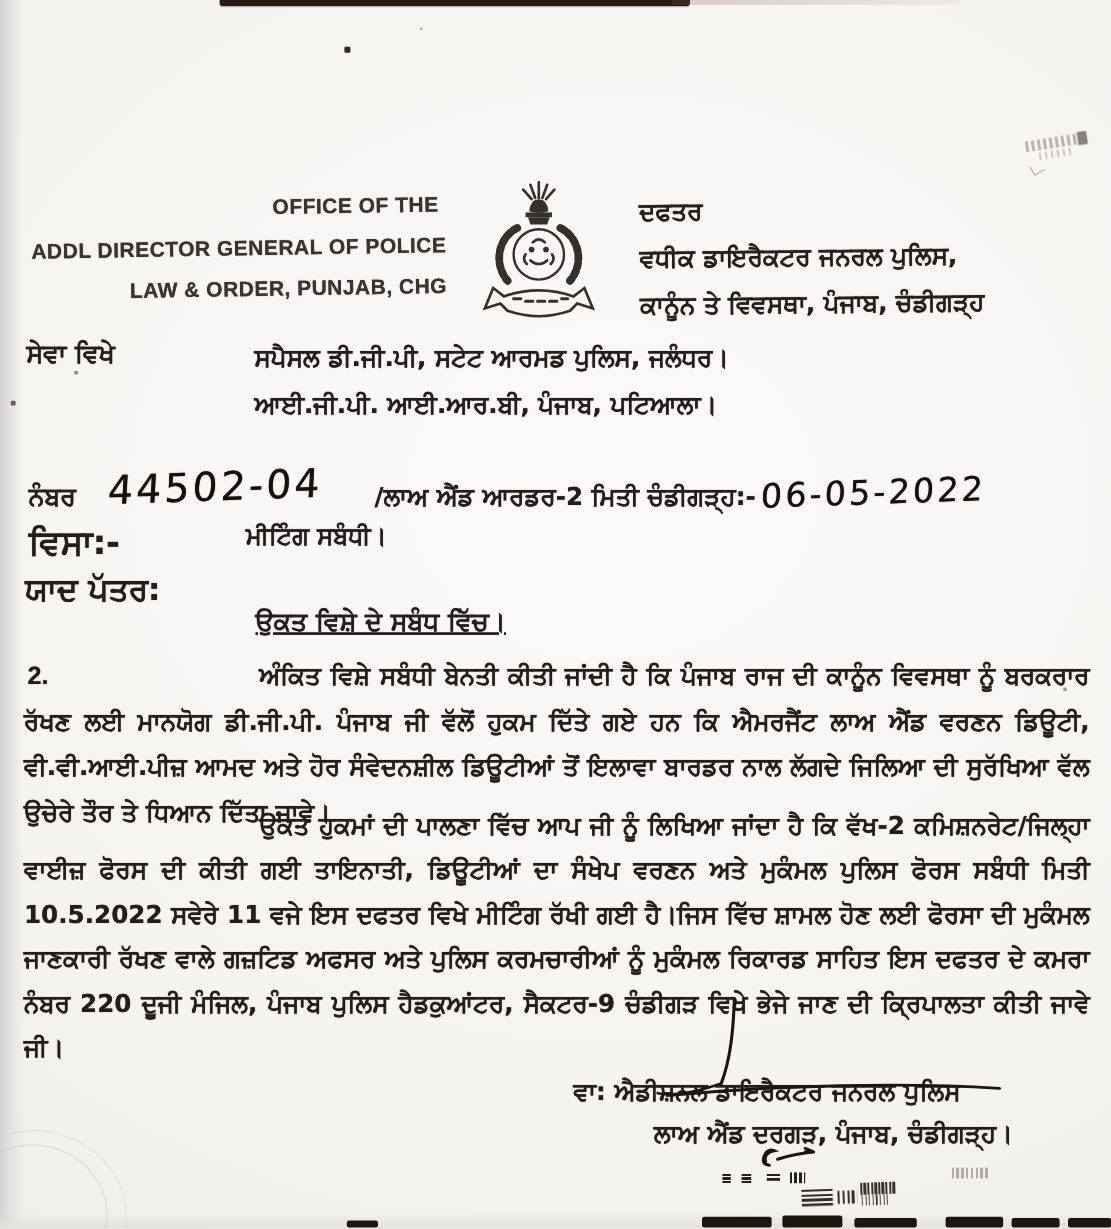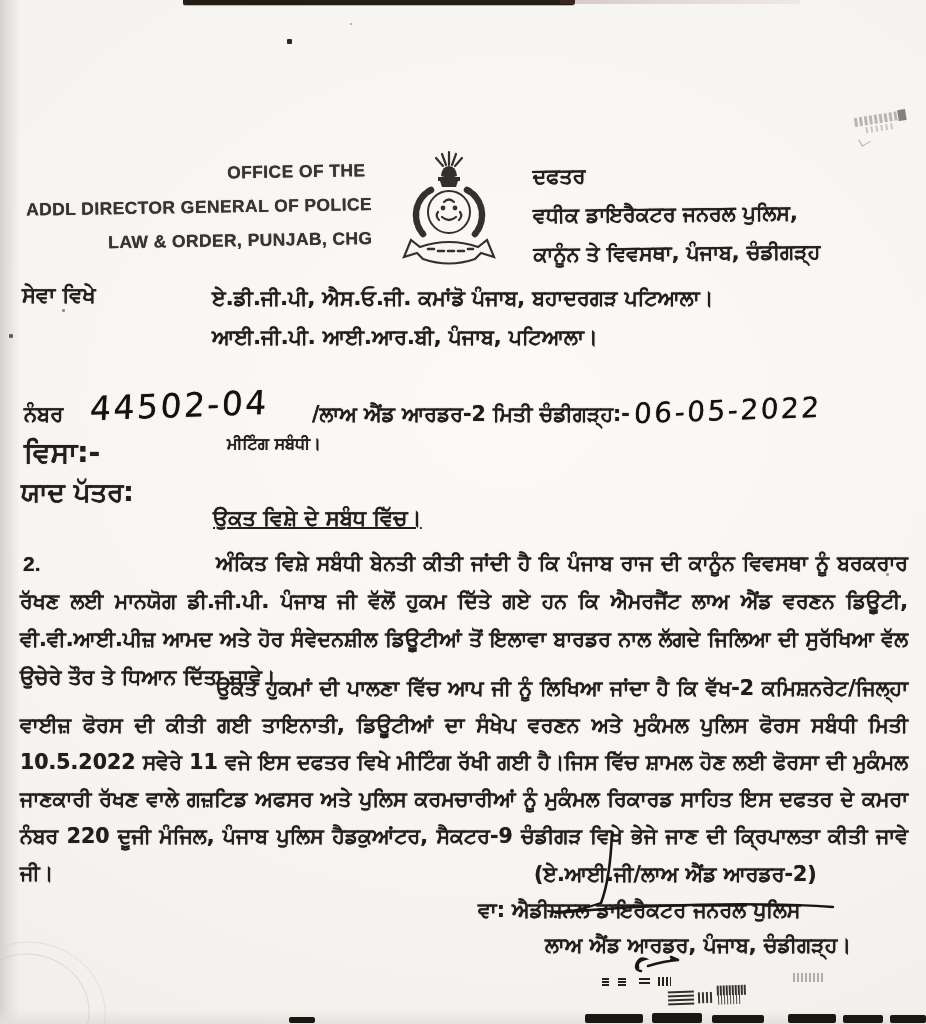--- a/index.html
+++ b/index.html
@@ -62,21 +62,21 @@
   .number-row { position:absolute; left:24px; top:392px; width:880px; height:46px; }
   .number-label { position:absolute; left:0; top:10px; font-size:21px; }
   .hand { font-weight:500; color:#14110d; letter-spacing:2.5px;
     transform:rotate(-2deg) skewX(-5deg); display:inline-block;
     text-shadow:0 0 .8px rgba(20,17,13,.9); }
   .hand-number { position:absolute; left:66px; top:-6px; font-size:33px; }
   .hand-date { position:absolute; left:610px; top:2px; font-size:28px; }
   .number-ref { position:absolute; left:288px; top:10px; font-size:20.5px; }
 
   .subject-label { position:absolute; left:24px; top:436px; font-size:28px; }
-  .subject-value { position:absolute; left:227px; top:434px; font-size:16px; }
+  .subject-value { position:absolute; left:205px; top:434px; font-size:20px; }
   .memo-label { position:absolute; left:21px; top:477px; font-size:26px; }
   .reference-line { position:absolute; left:213px; top:506px; font-size:21px;text-decoration:underline; }
 
   .para { position:absolute; left:20px; width:888px; font-size:20.5px;
     text-align:justify; color:#221e1a; }
   .para-2 { top:544px; line-height:38px; text-indent:196px; }
   .para-2-num { position:absolute; left:3px; top:1px; text-indent:0;
     font-size:21px; font-weight:700; font-family:"Liberation Sans",sans-serif; }
   .para-3 { top:670px; line-height:37px; text-indent:196px; }
 
@@ -161,21 +161,21 @@
   </svg>
 
   <div class="office-pa gur ink">
     <div>ਦਫਤਰ</div>
     <div>ਵਧੀਕ ਡਾਇਰੈਕਟਰ ਜਨਰਲ ਪੁਲਿਸ,</div>
     <div>ਕਾਨੂੰਨ ਤੇ ਵਿਵਸਥਾ, ਪੰਜਾਬ, ਚੰਡੀਗੜ੍ਹ</div>
   </div>
 
   <div class="to-label gur ink">ਸੇਵਾ ਵਿਖੇ</div>
   <div class="addressees gur ink">
-    <div>ਏ.ਡੀ.ਜੀ.ਪੀ, ਐਸ.ਓ.ਜੀ. ਕਮਾਂਡੋ ਪੰਜਾਬ, ਬਹਾਦਰਗੜ ਪਟਿਆਲਾ।</div>
+    <div>ਸਪੈਸਲ ਡੀ.ਜੀ.ਪੀ, ਸਟੇਟ ਆਰਮਡ ਪੁਲਿਸ, ਜਲੰਧਰ।</div>
     <div>ਆਈ.ਜੀ.ਪੀ. ਆਈ.ਆਰ.ਬੀ, ਪੰਜਾਬ, ਪਟਿਆਲਾ।</div>
   </div>
 
   <div class="number-row">
     <span class="number-label gur ink">ਨੰਬਰ</span>
     <span class="hand hand-number">44502-04</span>
     <span class="number-ref gur ink">/ਲਾਅ ਐਂਡ ਆਰਡਰ-2  ਮਿਤੀ ਚੰਡੀਗੜ੍ਹ:-</span>
     <span class="hand hand-date">06-05-2022</span>
   </div>
 
@@ -185,23 +185,22 @@
   <div class="reference-line gur ink">ਉਕਤ ਵਿਸ਼ੇ ਦੇ ਸਬੰਧ ਵਿੱਚ।</div>
 
   <div class="para para-2 gur ink">
     <span class="para-2-num ink">2.</span>
     <span>ਅੰਕਿਤ ਵਿਸ਼ੇ ਸਬੰਧੀ ਬੇਨਤੀ ਕੀਤੀ ਜਾਂਦੀ ਹੈ ਕਿ ਪੰਜਾਬ ਰਾਜ ਦੀ ਕਾਨੂੰਨ ਵਿਵਸਥਾ ਨੂੰ ਬਰਕਰਾਰ ਰੱਖਣ ਲਈ ਮਾਨਯੋਗ ਡੀ.ਜੀ.ਪੀ. ਪੰਜਾਬ ਜੀ ਵੱਲੋਂ ਹੁਕਮ ਦਿੱਤੇ ਗਏ ਹਨ ਕਿ ਐਮਰਜੈਂਟ ਲਾਅ ਐਂਡ ਵਰਣਨ ਡਿਊਟੀ, ਵੀ.ਵੀ.ਆਈ.ਪੀਜ਼ ਆਮਦ ਅਤੇ ਹੋਰ ਸੰਵੇਦਨਸ਼ੀਲ ਡਿਊਟੀਆਂ ਤੋਂ ਇਲਾਵਾ ਬਾਰਡਰ ਨਾਲ ਲੱਗਦੇ ਜਿਲਿਆ ਦੀ ਸੁਰੱਖਿਆ ਵੱਲ ਉਚੇਰੇ ਤੌਰ ਤੇ ਧਿਆਨ ਦਿੱਤਾ ਜਾਵੇ।</span>
   </div>
   <div class="para para-3 gur ink">
     <span>ਉਕਤ ਹੁਕਮਾਂ ਦੀ ਪਾਲਣਾ ਵਿੱਚ ਆਪ ਜੀ ਨੂੰ ਲਿਖਿਆ ਜਾਂਦਾ ਹੈ ਕਿ ਵੱਖ-2 ਕਮਿਸ਼ਨਰੇਟ/ਜਿਲ੍ਹਾ ਵਾਈਜ਼ ਫੋਰਸ ਦੀ ਕੀਤੀ ਗਈ ਤਾਇਨਾਤੀ, ਡਿਊਟੀਆਂ ਦਾ ਸੰਖੇਪ ਵਰਣਨ ਅਤੇ ਮੁਕੰਮਲ ਪੁਲਿਸ ਫੋਰਸ ਸਬੰਧੀ ਮਿਤੀ 10.5.2022 ਸਵੇਰੇ 11 ਵਜੇ ਇਸ ਦਫਤਰ ਵਿਖੇ ਮੀਟਿੰਗ ਰੱਖੀ ਗਈ ਹੈ।ਜਿਸ ਵਿੱਚ ਸ਼ਾਮਲ ਹੋਣ ਲਈ ਫੋਰਸਾ ਦੀ ਮੁਕੰਮਲ ਜਾਣਕਾਰੀ ਰੱਖਣ ਵਾਲੇ ਗਜ਼ਟਿਡ ਅਫਸਰ ਅਤੇ ਪੁਲਿਸ ਕਰਮਚਾਰੀਆਂ ਨੂੰ ਮੁਕੰਮਲ ਰਿਕਾਰਡ ਸਾਹਿਤ ਇਸ ਦਫਤਰ ਦੇ ਕਮਰਾ ਨੰਬਰ 220 ਦੂਜੀ ਮੰਜਿਲ, ਪੰਜਾਬ ਪੁਲਿਸ ਹੈਡਕੁਆਂਟਰ, ਸੈਕਟਰ-9 ਚੰਡੀਗੜ ਵਿਖੇ ਭੇਜੇ ਜਾਣ ਦੀ ਕ੍ਰਿਪਾਲਤਾ ਕੀਤੀ ਜਾਵੇ ਜੀ।</span>
   </div>
 
-  <div class="sig-line1 gur ink">(ਏ.ਆਈ.ਜੀ/ਲਾਅ ਐਂਡ ਆਰਡਰ-2)</div>
   <div class="sig-line2 gur ink">ਵਾ:  ਐਡੀਸ਼ਨਲ ਡਾਇਰੈਕਟਰ ਜਨਰਲ ਪੁਲਿਸ</div>
-  <div class="sig-line3 gur ink">ਲਾਅ ਐਂਡ ਆਰਡਰ, ਪੰਜਾਬ, ਚੰਡੀਗੜ੍ਹ।</div>
+  <div class="sig-line3 gur ink">ਲਾਅ ਐਂਡ ਦਰਗੜ, ਪੰਜਾਬ, ਚੰਡੀਗੜ੍ਹ।</div>
 
   <svg class="pen-overlay" viewBox="0 0 926 1024">
     <g stroke="#1b1611" fill="none" stroke-linecap="round">
       <path d="M612 833 C 611 858, 609 882, 601 903" stroke-width="2.6"></path>
       <path d="M601 903 C 575 912, 558 913, 548 911" stroke-width="2.2"></path>
       <path d="M556 913 C 650 904, 755 902, 833 907" stroke-width="2.4"></path>
       <path d="M641 971 q-7 -1 -4 -8 q3 -6 8 -4 q-9 2 -7 9" stroke-width="2.6"></path>
       <path d="M648 966 q 16 -5 30 -6 l -7 -3 M671 960 l 7 0" stroke-width="2.6"></path>
     </g>
   </svg>

